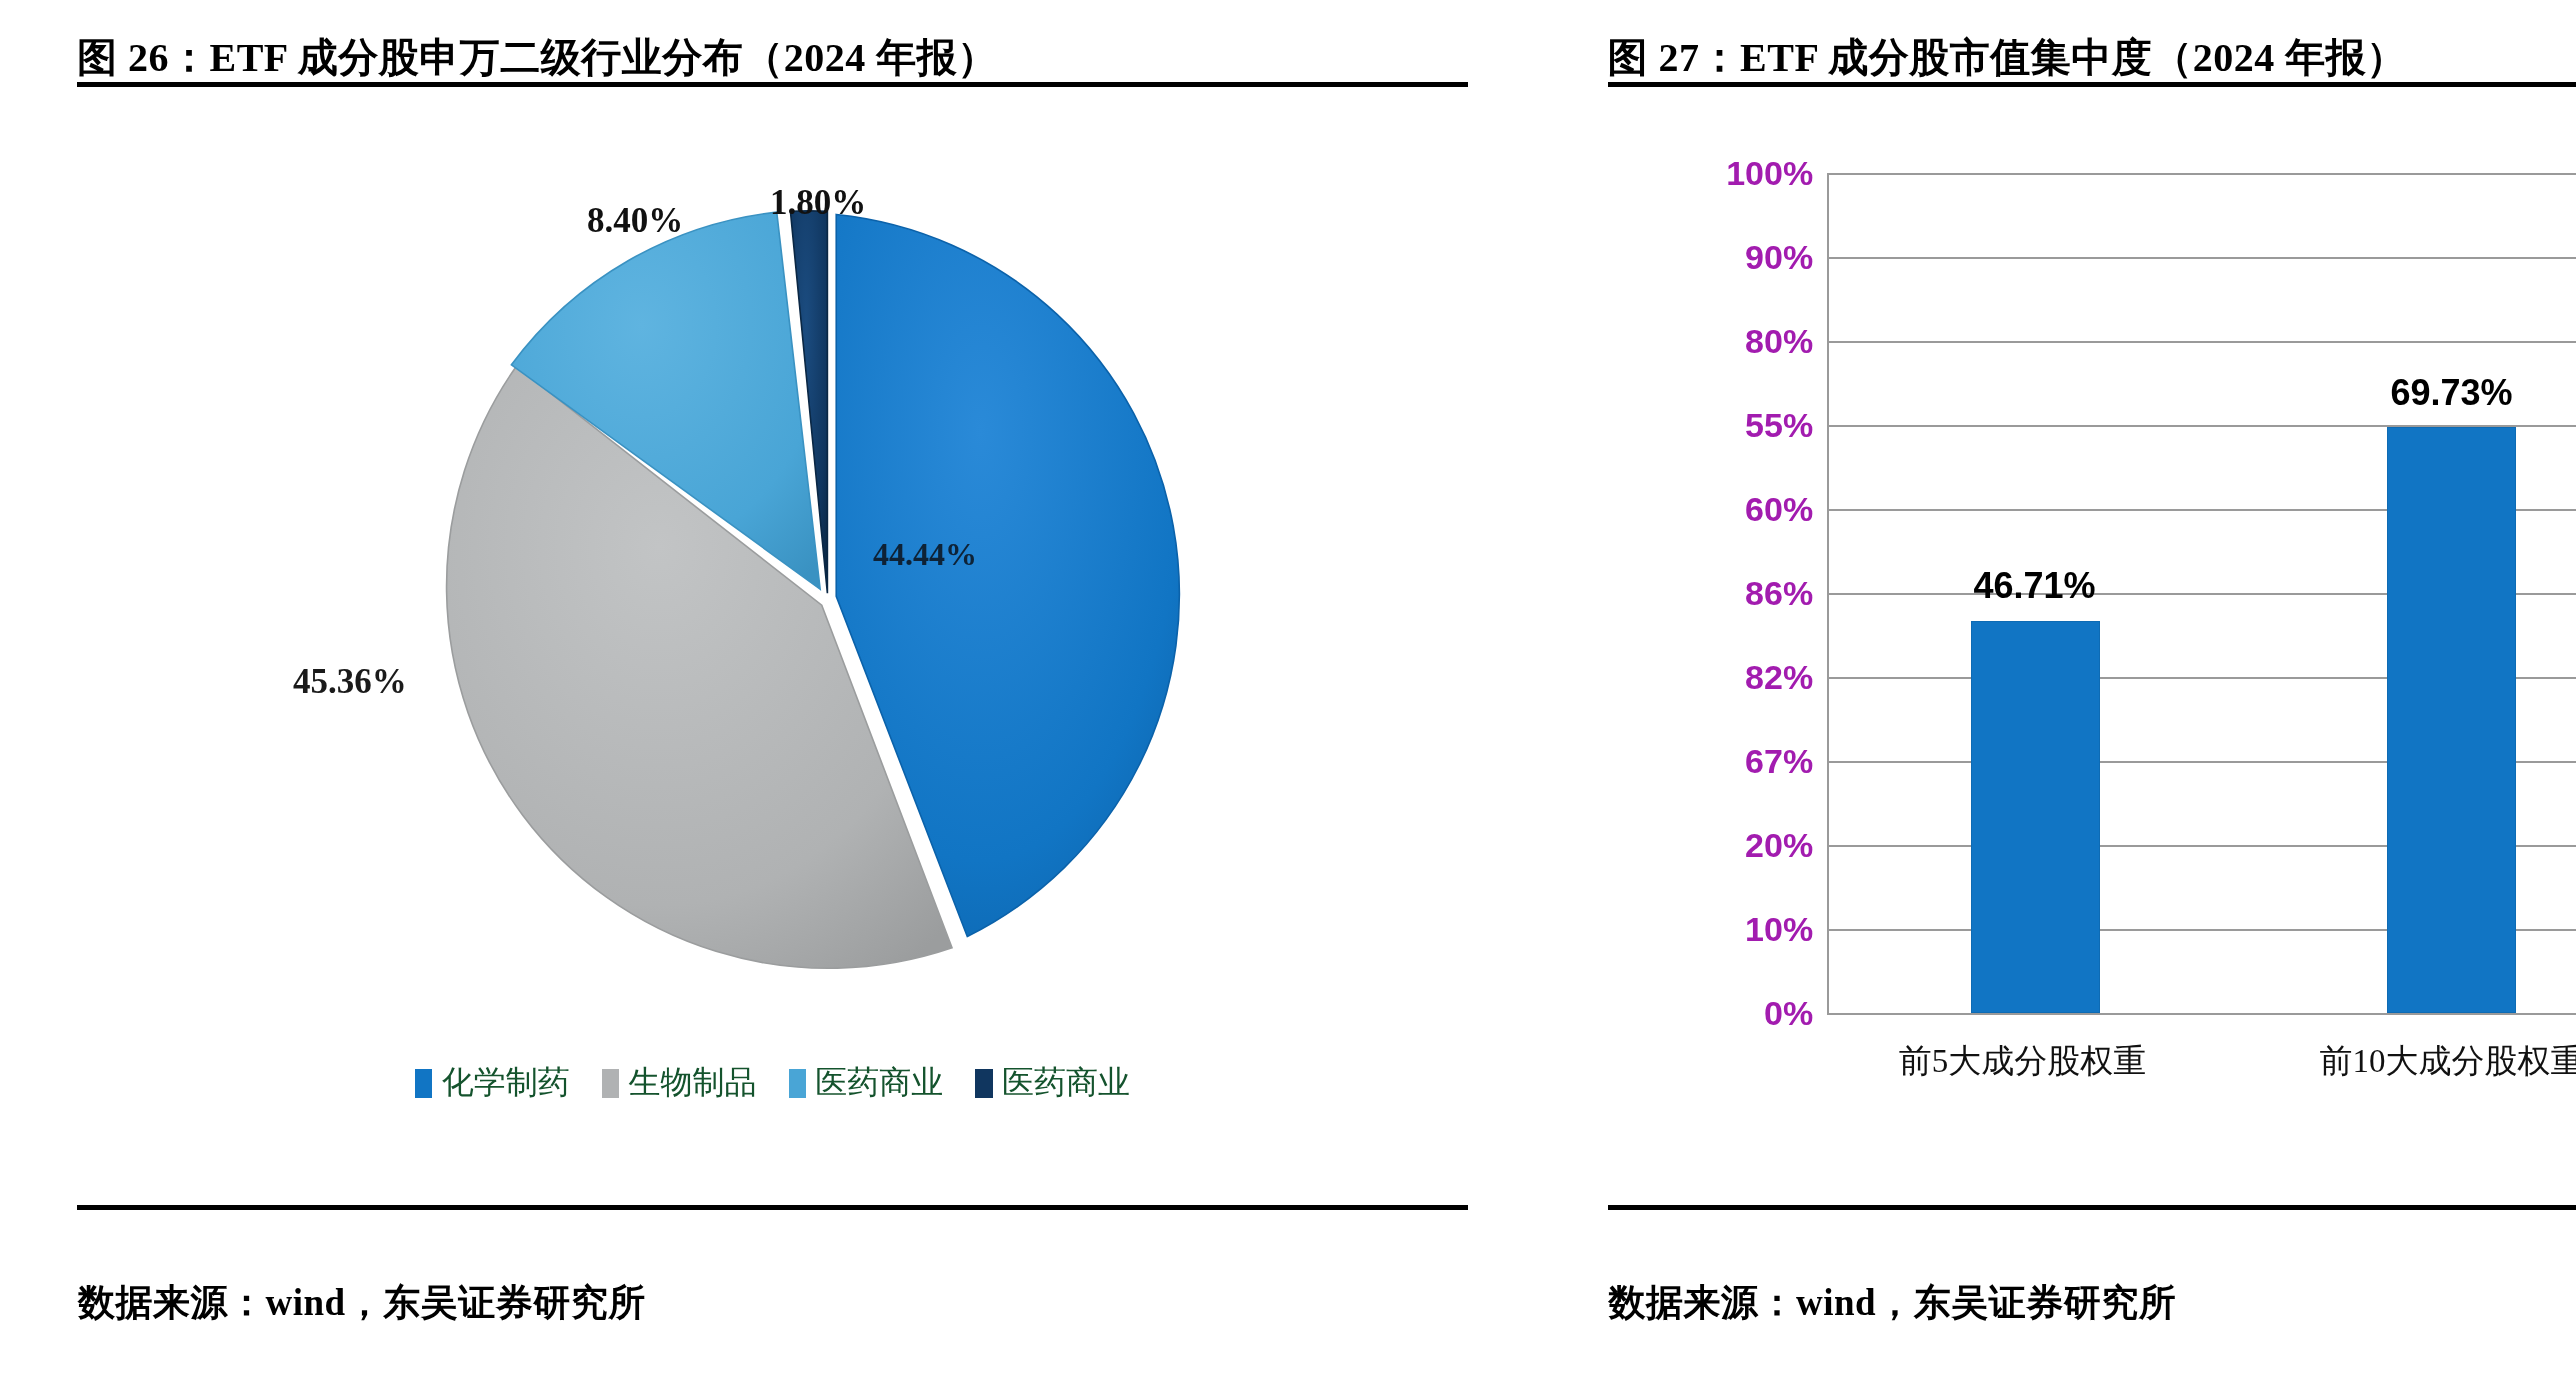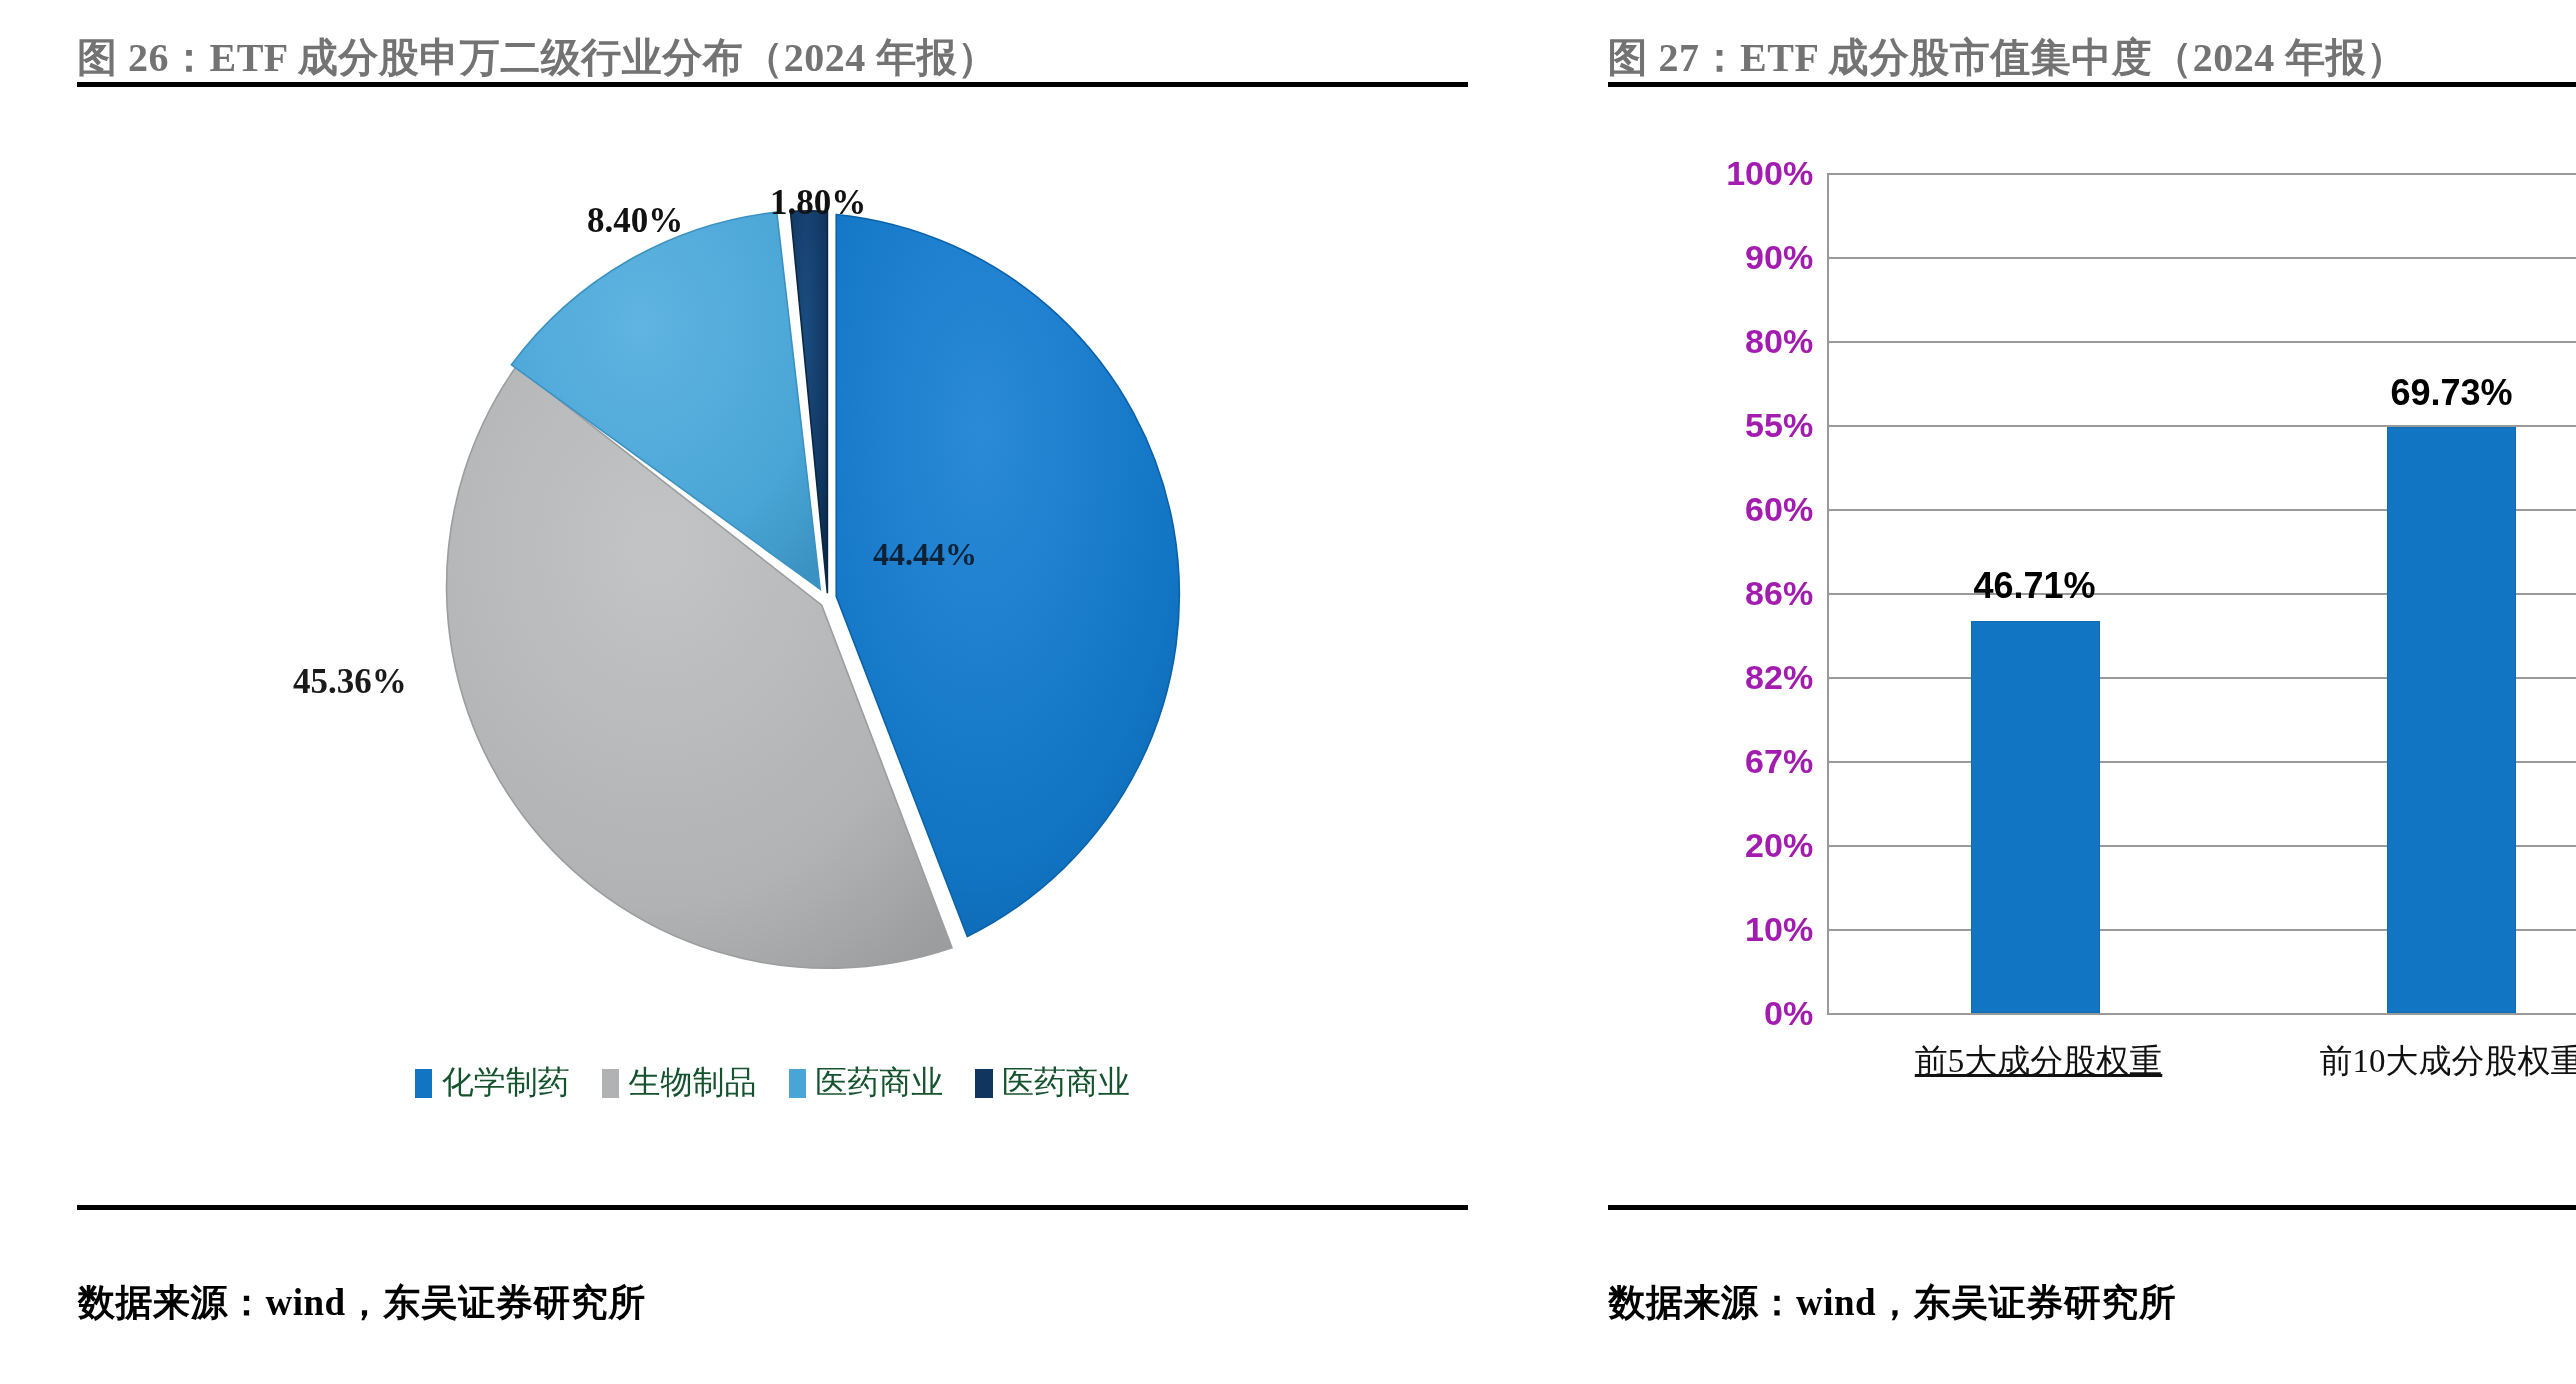--- a/index.html
+++ b/index.html
@@ -15,21 +15,21 @@
   .panel-left{width:1528px;padding:0 0 0 77px;}
   .panel-right{width:1704px;padding:0 0 0 80px;}
 
   
   .fig-title{
     position:absolute;
     left:0;right:77px;
     top:30px;
     font-size:40px;
     font-weight:bold;
-    color:#737373;
+    color:#000000;
     letter-spacing:0.5px;
     white-space:nowrap;
   }
   .panel-left .fig-title{left:77px;right:57px;}
   .panel-right .fig-title{left:80px;right:57px;}
 
   .rule{
     position:absolute;height:4.6px;background:#000000;
   }
   .panel-left .rule-top{left:77px;width:1391px;top:82px;}
@@ -210,21 +210,21 @@
           <div class="gridline" style="top: 252px;"></div>
           <div class="ytick" style="top: 252px;">55%</div>
           <div class="gridline" style="top: 168px;"></div>
           <div class="ytick" style="top: 168px;">80%</div>
           <div class="gridline" style="top: 84px;"></div>
           <div class="ytick" style="top: 84px;">90%</div>
           <div class="gridline" style="top: 0px;"></div>
           <div class="ytick" style="top: 0px;">100%</div>
           <div class="bar" style="left: 144px; width: 129px; height: 392px; background: rgb(17, 117, 196);"></div>
           <div class="bar-val" style="left: 208px; top: 434px;">46.71%</div>
-          <div class="xtick" style="left: 212px; text-decoration: underline;">前5大成分股权重</div>
+          <div class="xtick" style="left: 196px;">前5大成分股权重</div>
           <div class="bar" style="left: 560px; width: 129px; height: 586px; background: rgb(17, 117, 196);"></div>
           <div class="bar-val" style="left: 625px; top: 241px;">69.73%</div>
           <div class="xtick" style="left: 625px;">前10大成分股权重</div>
         </div>
     </div>
 
     <div class="rule rule-bot"></div>
     <div class="source">数据来源：wind，东吴证券研究所</div>
   </section>
 

